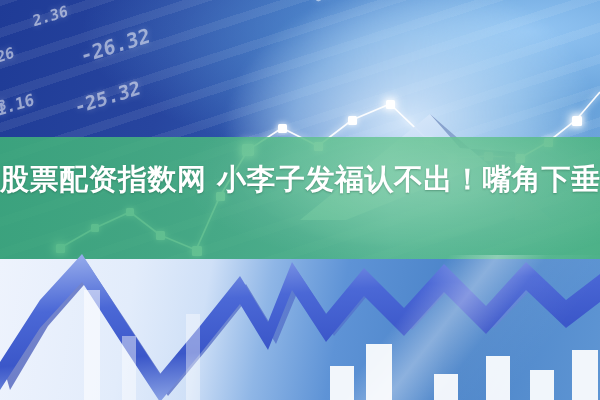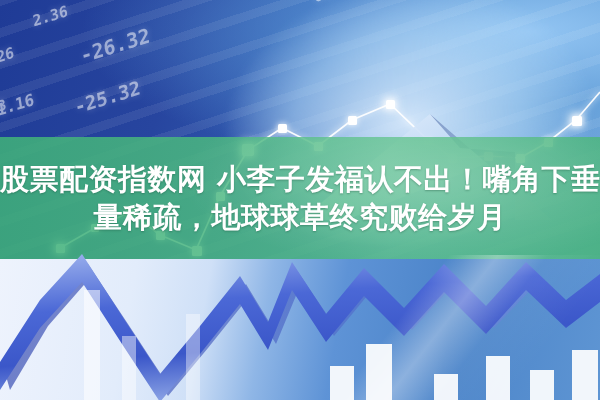--- a/index.html
+++ b/index.html
@@ -269,16 +269,15 @@
       <rect x="36" y="14" width="26" height="56"></rect>
       <rect x="104" y="44" width="24" height="26"></rect>
       <rect x="156" y="26" width="24" height="44"></rect>
       <rect x="200" y="40" width="24" height="30"></rect>
       <rect x="242" y="20" width="26" height="50"></rect>
     </g>
   </svg>
 
   <div class="headline">
     <span class="line">股票配资指数网 小李子发福认不出！嘴角下垂发</span>
-    <span class="line">量稀疏，地球球草终究败给岁月</span>
   </div>
 
 </div>
 
 </body></html>

